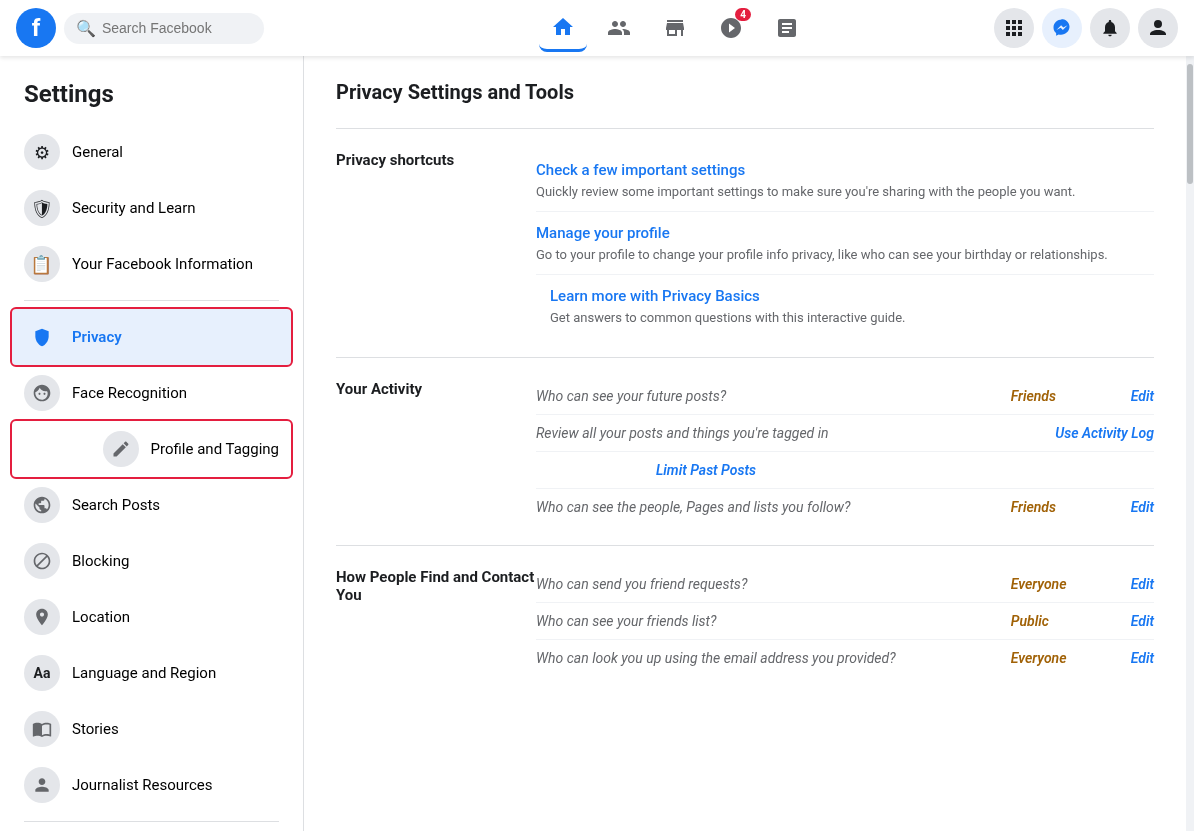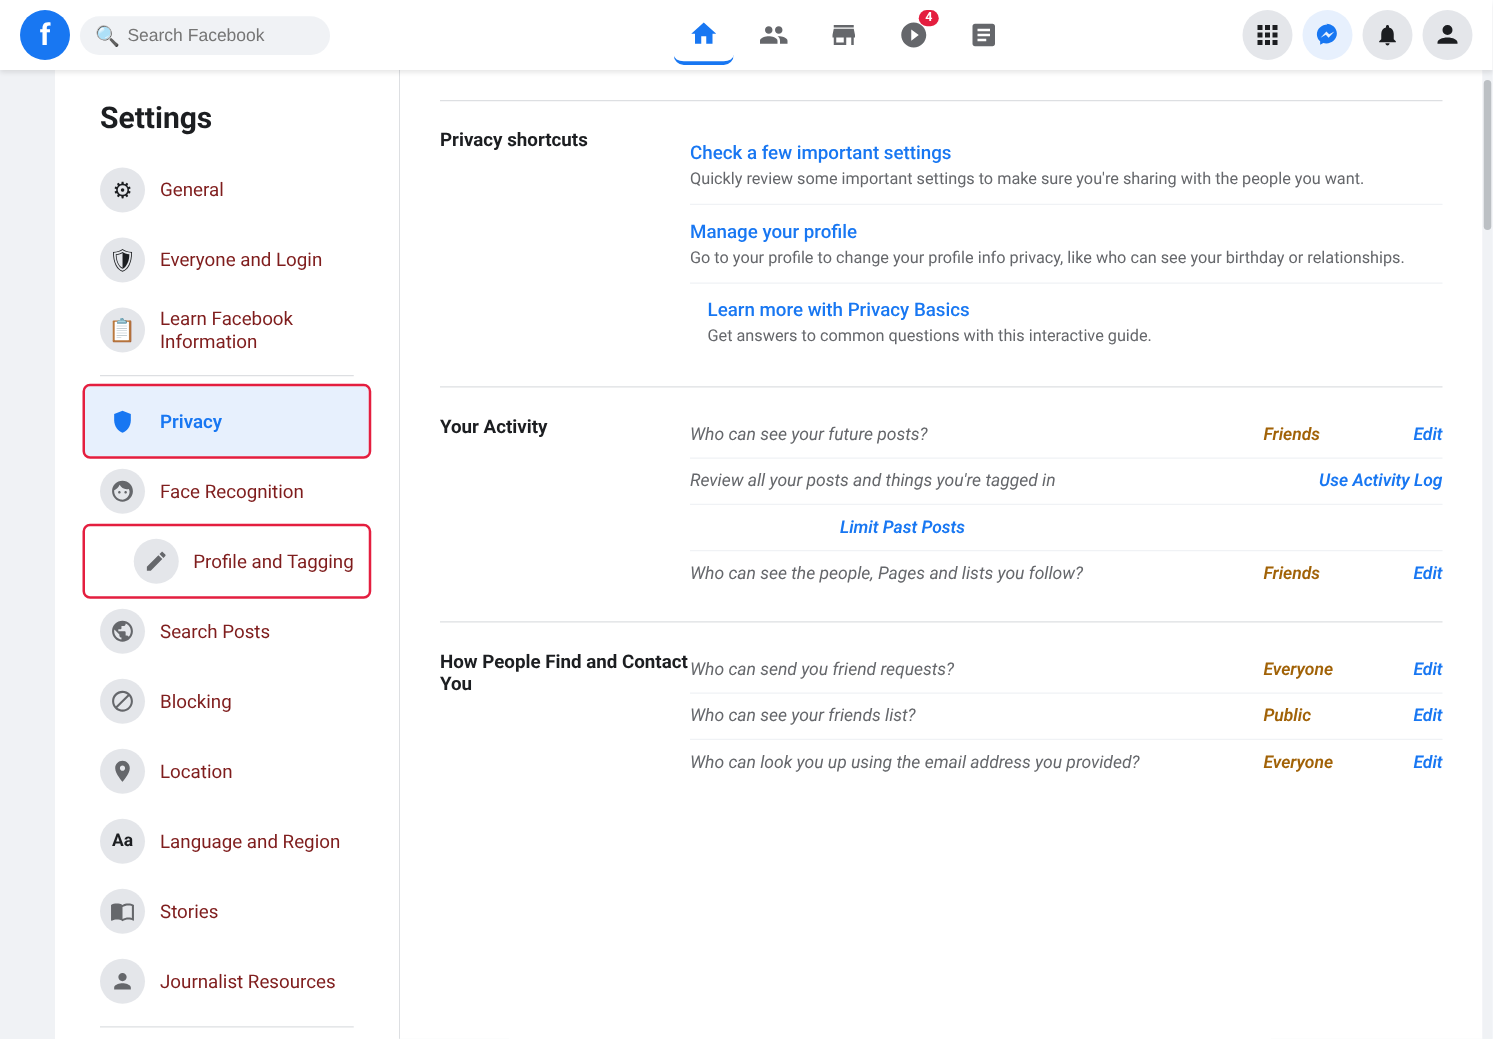--- a/index.html
+++ b/index.html
@@ -19,26 +19,26 @@
     .topnav-center { flex: 1; display: flex; align-items: center; justify-content: center; gap: 8px; }
     .nav-icon-btn { width: 48px; height: 48px; border-radius: 8px; display: flex; align-items: center; justify-content: center; cursor: pointer; color: #65676b; font-size: 22px; position: relative; }
     .badge { position: absolute; top: 4px; right: 4px; background: #e41e3f; color: #fff; font-size: 10px; font-weight: bold; border-radius: 10px; padding: 1px 4px; min-width: 16px; text-align: center; }
     .topnav-right { display: flex; align-items: center; gap: 8px; }
     .right-icon-btn { width: 40px; height: 40px; border-radius: 50%; background: #e4e6ea; display: flex; align-items: center; justify-content: center; cursor: pointer; font-size: 18px; color: #1c1e21; }
 
     
     .main-layout { display: flex; margin-top: 56px; height: calc(100vh - 56px); }
 
     
-    .sidebar { width: 276px; background: #fff; height: 100%; overflow-y: auto; padding: 16px 24px; flex-shrink: 0; border-right: 1px solid #dddfe2; margin-left: 44px; }
+    .sidebar { width: 304px; background: #fff; height: 100%; overflow-y: auto; padding: 16px 12px; flex-shrink: 0; border-right: 1px solid #dddfe2; }
     .sidebar-title { font-size: 24px; font-weight: 700; padding: 8px 12px 16px; color: #1c1e21; }
     .sidebar-item { display: flex; align-items: center; gap: 12px; padding: 10px 12px; border-radius: 8px; cursor: pointer; }
     .sidebar-item.active { background: #e7f0fd; }
     .sidebar-icon { width: 36px; height: 36px; border-radius: 50%; background: #e4e6ea; display: flex; align-items: center; justify-content: center; font-size: 18px; flex-shrink: 0; }
-    .sidebar-label { font-size: 15px; color: #7f1d1d; }
+    .sidebar-label { font-size: 15px; color: #000000; }
     .sidebar-divider { border: none; border-top: 1px solid #dddfe2; margin: 8px 12px; }
 
     
     .content { flex: 1; overflow-y: auto; background: #fff; padding: 24px 32px; }
     .content-title { font-size: 20px; font-weight: 700; color: #1c1e21; margin-bottom: 24px; }
     .section-divider { border: none; border-top: 1px solid #dddfe2; margin: 0; }
 
     .settings-section { display: flex; padding: 20px 0; }
     .section-label { width: 200px; flex-shrink: 0; font-size: 15px; font-weight: 700; color: #1c1e21; padding-top: 2px; }
     .section-content { flex: 1; }
@@ -125,26 +125,26 @@
   <aside class="sidebar">
     <div class="sidebar-title">Settings</div>
 
     <div class="sidebar-item">
       <div class="sidebar-icon">⚙</div>
       <span class="sidebar-label">General</span>
     </div>
 
     <div class="sidebar-item">
       <div class="sidebar-icon">🛡</div>
-      <span class="sidebar-label">Everyone and Login</span>
+      <span class="sidebar-label">Security and Learn</span>
     </div>
 
     <div class="sidebar-item">
       <div class="sidebar-icon">📋</div>
-      <span class="sidebar-label">Learn Facebook Information</span>
+      <span class="sidebar-label">Your Facebook Information</span>
     </div>
 
     <hr class="sidebar-divider">
 
     <div class="sidebar-item active" style="outline: 2.5px solid #e41e3f; border-radius: 4px;">
       <div class="sidebar-icon" style="background:#e7f0fd;">
         <svg width="20" height="20" viewBox="0 0 24 24" fill="#1877f2">
             <path d="M12 2L4 5v6c0 5.55 3.84 10.74 8 12 4.16-1.26 8-6.45 8-12V5l-8-3z"></path>
           </svg>
       </div>
@@ -222,20 +222,21 @@
     <hr class="sidebar-divider">
 
     <div class="sidebar-item">
       
       
     </div>
 
   </aside>
 
   <main class="content">
+    <h1 class="content-title">Privacy Settings and Tools</h1>
     <hr class="section-divider">
 
     <div class="settings-section">
       <div class="section-label">Privacy shortcuts</div>
       <div class="section-content">
         <div class="privacy-shortcut-item">
           <a class="shortcut-link">Check a few important settings</a>
           <span class="shortcut-desc">Quickly review some important settings to make sure you're sharing with the people you want.</span>
         </div>
         <div class="privacy-shortcut-item">

